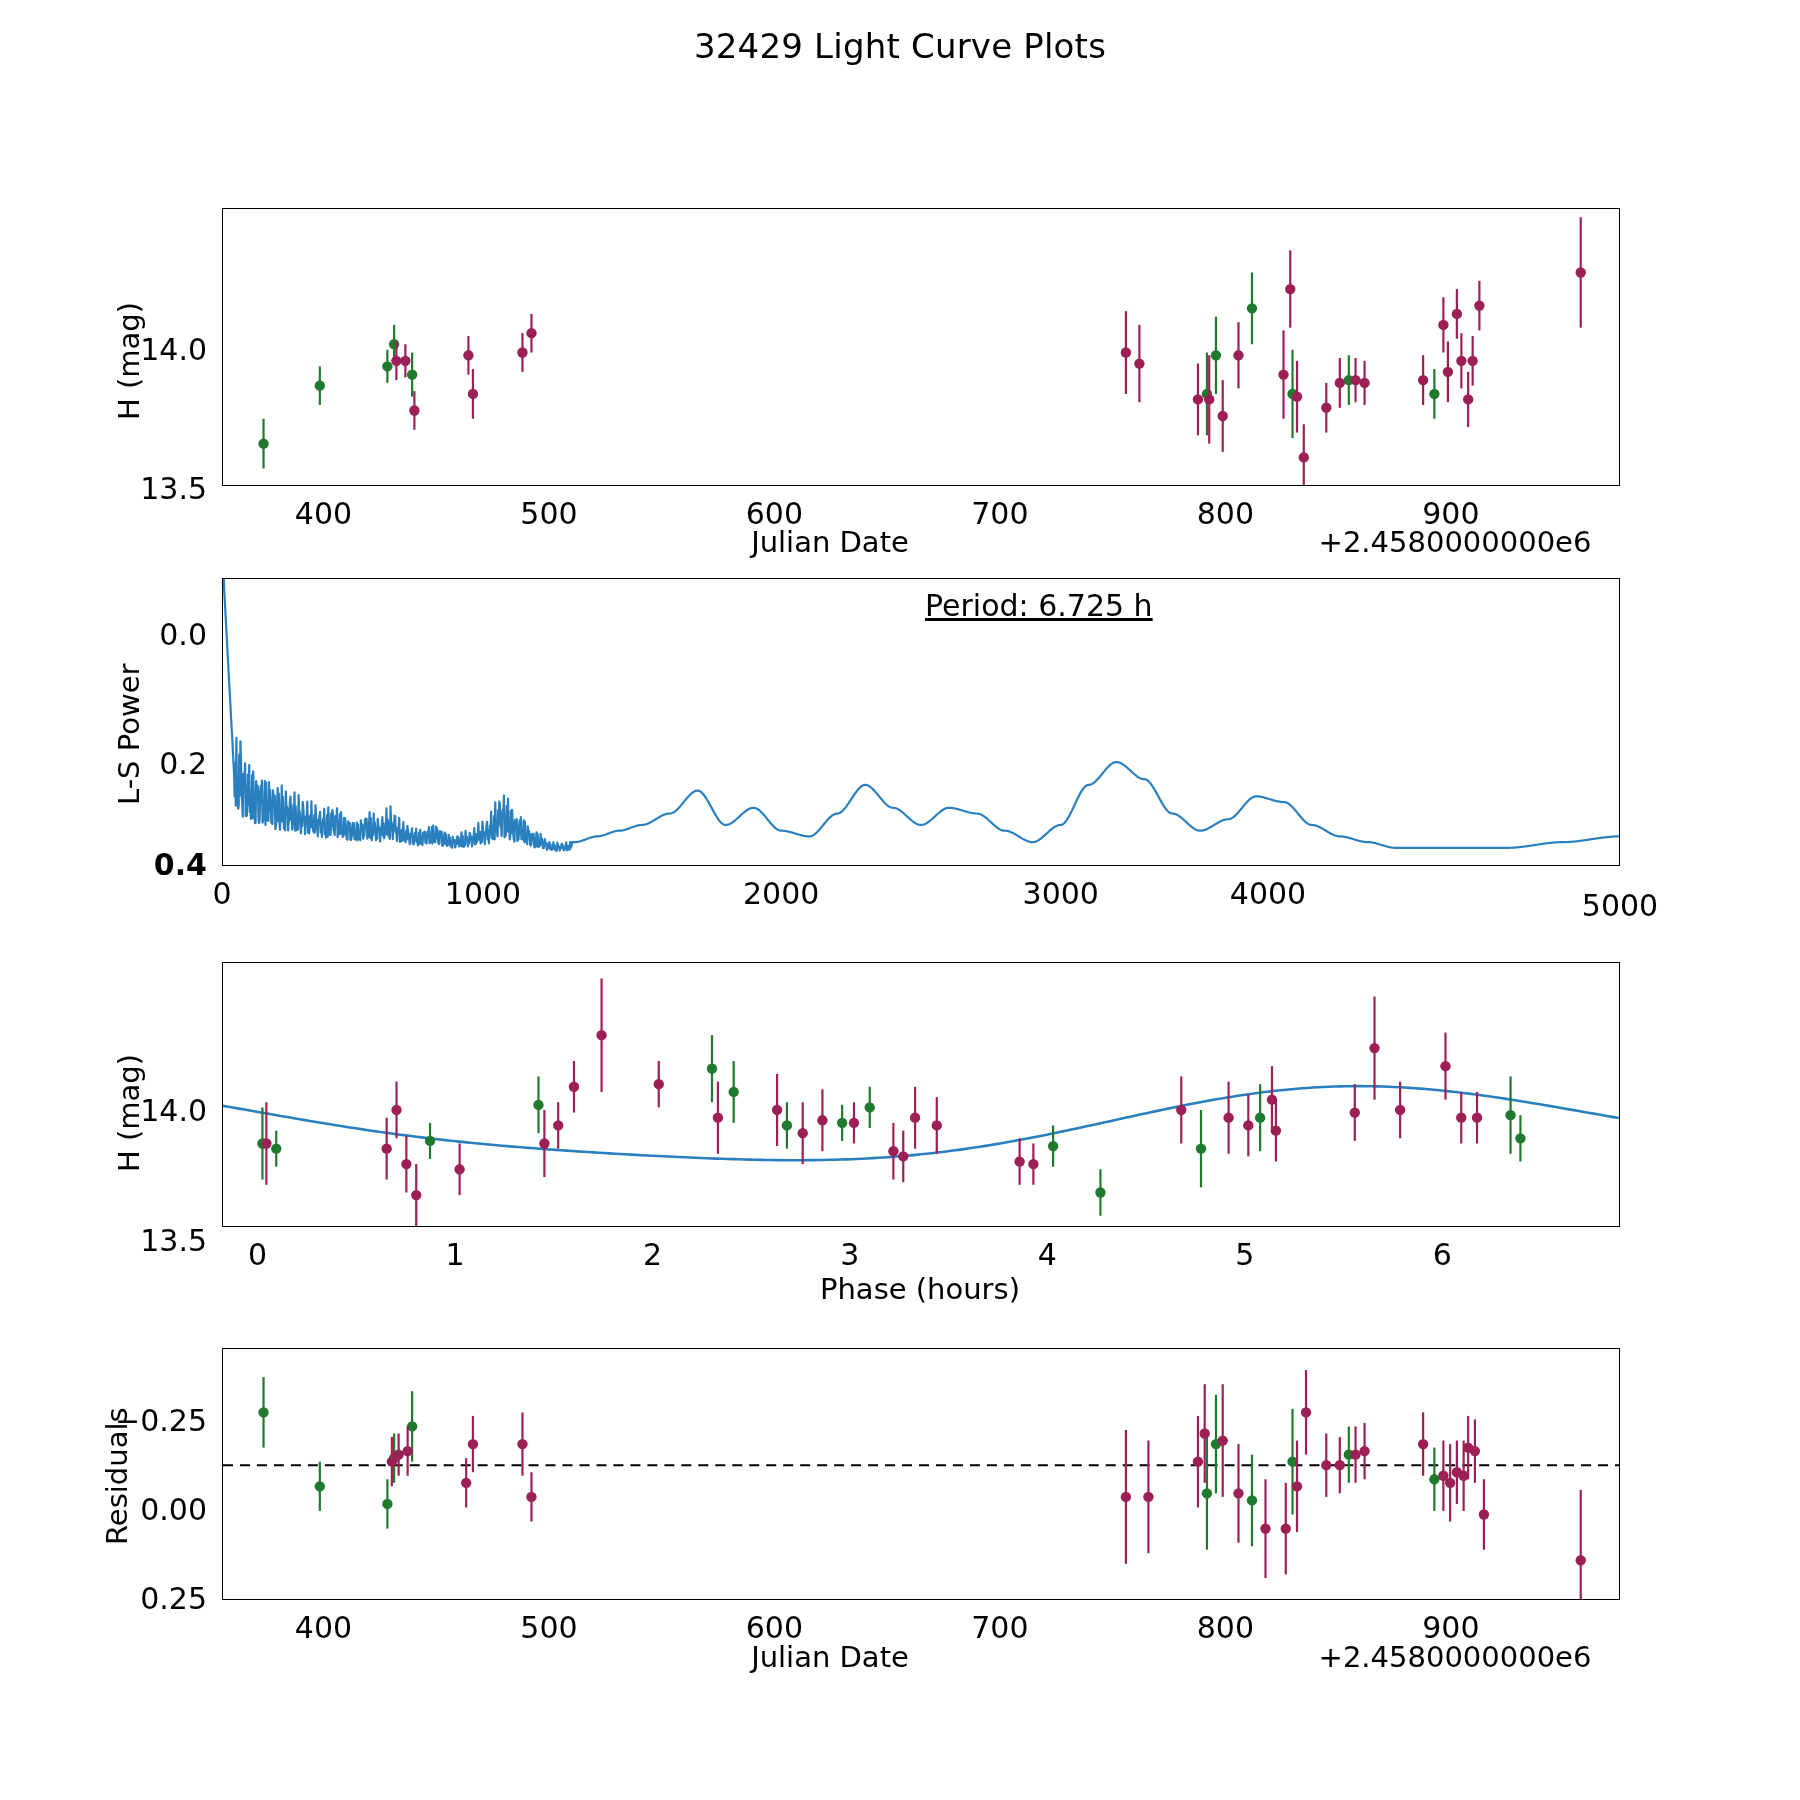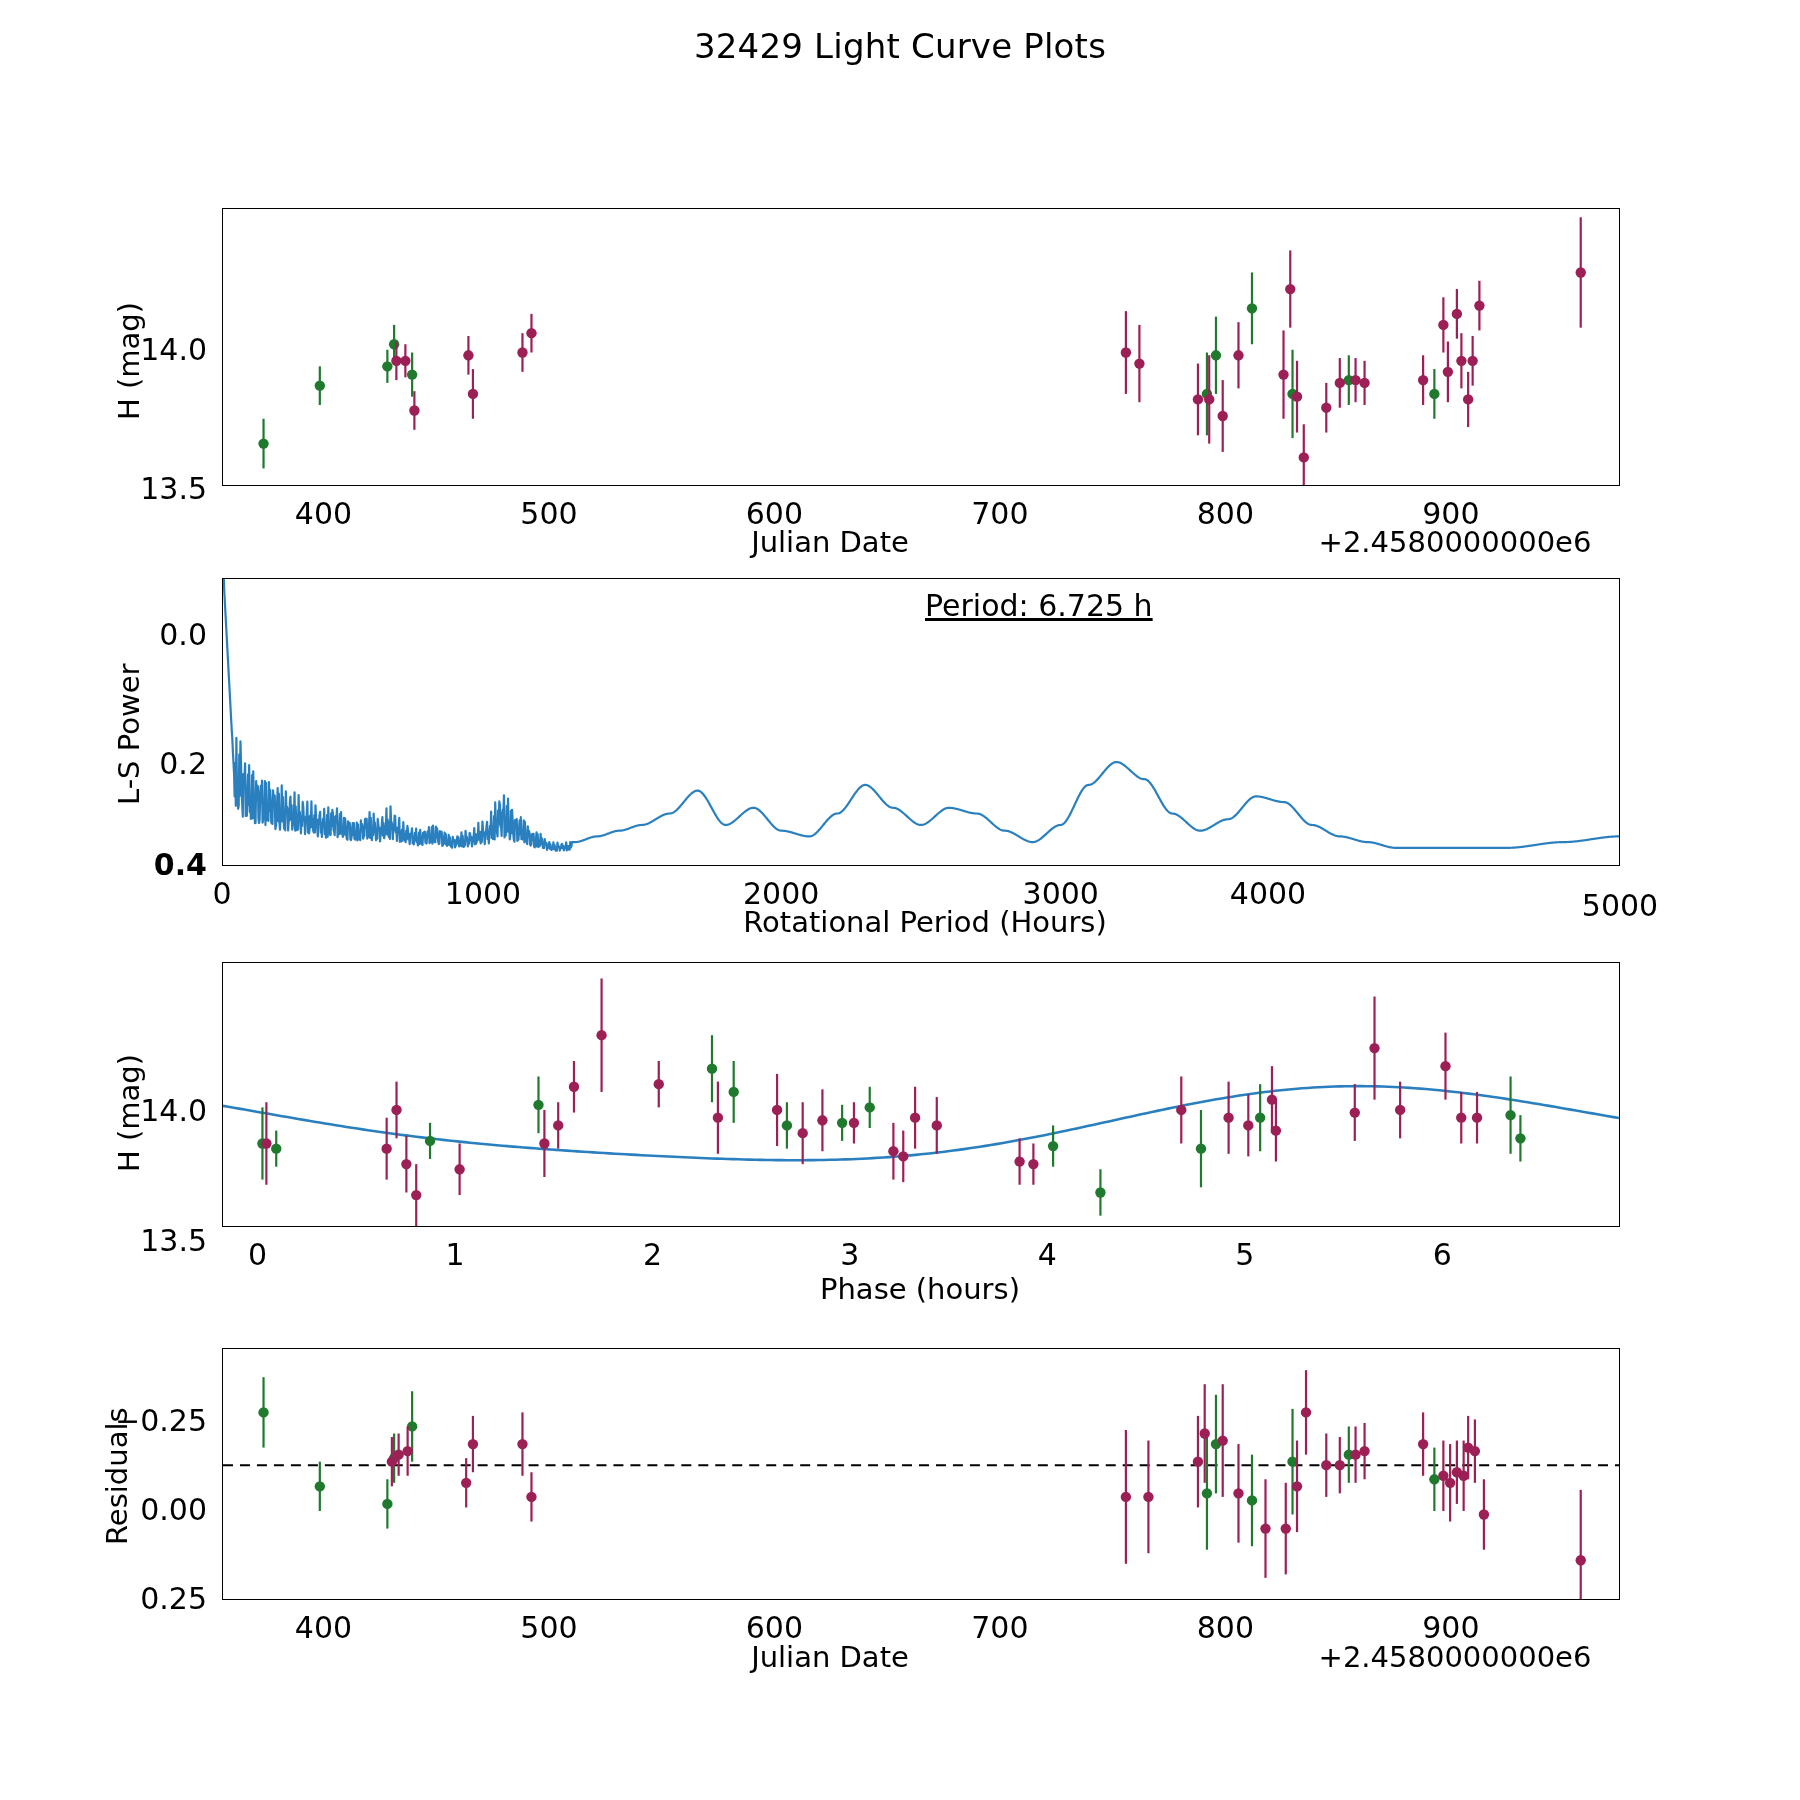--- a/index.html
+++ b/index.html
@@ -190,21 +190,20 @@
       <div class="tick-y" style="left: 37px; top: 423.3px; width: 170px;">13.5</div>
     </div>
 
   <div class="panel" id="panel2" style="left:222px; top:578px; width:1398px; height:288px;">
     <svg id="svg2" viewBox="0 0 1398 288" preserveAspectRatio="none">
         <path d="M0.00 -11.52 L0.58 -9.78 L1.17 10.30 L1.75 21.21 L2.33 32.12 L2.91 43.03 L3.50 53.93 L4.08 64.84 L4.66 75.75 L5.24 86.66 L5.83 97.57 L6.41 108.48 L6.99 119.39 L7.57 130.30 L8.16 141.21 L8.74 152.12 L9.32 160.80 L9.90 173.93 L10.48 184.84 L11.07 195.75 L11.65 219.01 L12.23 185.12 L12.81 228.41 L13.40 160.03 L13.98 211.22 L14.56 205.77 L15.15 231.34 L15.73 228.37 L16.31 176.45 L16.89 217.90 L17.48 163.48 L18.06 185.95 L18.64 216.72 L19.22 226.58 L19.80 239.34 L20.39 196.41 L20.97 204.20 L21.55 199.55 L22.14 185.53 L22.72 238.62 L23.30 226.95 L23.88 238.48 L24.47 215.37 L25.05 196.80 L25.63 227.49 L26.21 187.48 L26.79 234.66 L27.38 229.76 L27.96 241.71 L28.54 232.69 L29.13 197.36 L29.71 241.01 L30.29 193.80 L30.87 220.07 L31.45 233.48 L32.04 245.88 L32.62 245.69 L33.20 203.56 L33.78 222.27 L34.37 207.96 L34.95 209.45 L35.53 241.86 L36.12 245.73 L36.70 242.13 L37.28 214.31 L37.86 208.27 L38.45 226.07 L39.03 203.04 L39.61 245.35 L40.19 242.99 L40.77 239.14 L41.36 229.20 L41.94 203.39 L42.52 247.76 L43.10 205.32 L43.69 234.93 L44.27 242.90 L44.85 240.07 L45.44 243.53 L46.02 204.47 L46.60 233.52 L47.18 212.40 L47.77 224.43 L48.35 245.49 L48.93 243.60 L49.51 246.73 L50.09 212.94 L50.68 219.04 L51.26 226.65 L51.84 218.19 L52.42 251.79 L53.01 248.77 L53.59 240.04 L54.17 226.03 L54.76 210.56 L55.34 243.94 L55.92 215.97 L56.50 245.13 L57.09 252.34 L57.67 236.91 L58.25 240.12 L58.83 207.91 L59.42 244.07 L60.00 219.49 L60.58 237.57 L61.16 251.44 L61.74 238.55 L62.33 253.05 L62.91 213.82 L63.49 229.86 L64.07 229.36 L64.66 231.74 L65.24 253.26 L65.82 242.88 L66.41 243.41 L66.99 224.03 L67.57 219.15 L68.15 242.14 L68.73 227.68 L69.32 252.47 L69.90 247.81 L70.48 237.39 L71.06 237.44 L71.65 214.81 L72.23 253.36 L72.81 228.90 L73.39 248.31 L73.98 253.01 L74.56 236.72 L75.14 252.15 L75.72 217.70 L76.31 240.44 L76.89 234.51 L77.47 243.71 L78.06 256.18 L78.64 238.93 L79.22 248.71 L79.80 224.43 L80.39 229.31 L80.97 243.13 L81.55 239.76 L82.13 257.03 L82.72 243.93 L83.30 240.98 L83.88 236.48 L84.46 224.07 L85.05 255.21 L85.63 239.33 L86.21 256.15 L86.79 250.29 L87.38 237.90 L87.96 250.05 L88.54 223.92 L89.12 249.70 L89.70 241.27 L90.29 253.42 L90.87 255.32 L91.45 237.76 L92.04 255.25 L92.62 227.95 L93.20 239.93 L93.78 246.71 L94.37 250.79 L94.95 259.27 L95.53 242.17 L96.11 246.67 L96.70 237.75 L97.28 234.37 L97.86 255.15 L98.44 249.49 L99.02 259.65 L99.61 248.22 L100.19 241.43 L100.77 248.84 L101.35 231.51 L101.94 257.00 L102.52 248.72 L103.10 260.45 L103.68 253.27 L104.27 237.48 L104.85 259.62 L105.43 229.82 L106.02 246.67 L106.60 248.96 L107.18 257.58 L107.76 257.61 L108.34 235.97 L108.93 248.48 L109.51 232.49 L110.09 236.21 L110.67 252.57 L111.26 254.12 L111.84 257.89 L112.42 239.48 L113.01 238.55 L113.59 242.21 L114.17 230.98 L114.75 260.03 L115.34 253.05 L115.92 257.30 L116.50 248.63 L117.08 236.85 L117.67 256.52 L118.25 234.61 L118.83 254.37 L119.41 255.27 L119.99 259.70 L120.58 257.80 L121.16 240.49 L121.74 257.21 L122.32 241.09 L122.91 249.52 L123.49 258.09 L124.07 262.09 L124.65 262.64 L125.24 244.10 L125.82 249.40 L126.40 247.94 L126.98 245.66 L127.57 262.25 L128.15 262.91 L128.73 260.19 L129.31 250.94 L129.90 245.91 L130.48 257.59 L131.06 245.71 L131.64 261.70 L132.23 262.47 L132.81 259.84 L133.39 257.96 L133.98 245.22 L134.56 263.27 L135.14 246.96 L135.72 257.08 L136.31 262.04 L136.89 259.55 L137.47 263.00 L138.05 243.11 L138.63 253.19 L139.22 246.84 L139.80 249.25 L140.38 261.53 L140.97 258.93 L141.55 258.70 L142.13 242.23 L142.71 241.25 L143.29 250.60 L143.88 241.62 L144.46 261.35 L145.04 260.18 L145.63 253.20 L146.21 248.11 L146.79 234.74 L147.37 260.76 L147.95 240.56 L148.54 257.01 L149.12 262.93 L149.70 252.46 L150.28 258.01 L150.87 236.16 L151.45 254.98 L152.03 245.13 L152.62 253.52 L153.20 263.06 L153.78 254.70 L154.36 261.43 L154.94 241.63 L155.53 247.57 L156.11 251.90 L156.69 250.55 L157.28 264.19 L157.86 257.19 L158.44 255.41 L159.02 246.93 L159.61 239.65 L160.19 258.56 L160.77 245.77 L161.35 261.04 L161.94 258.29 L162.52 248.53 L163.10 252.45 L163.68 230.84 L164.26 257.14 L164.85 241.92 L165.43 255.15 L166.01 259.75 L166.59 244.34 L167.18 261.84 L167.76 228.92 L168.34 244.46 L168.92 245.01 L169.51 250.40 L170.09 261.98 L170.67 247.16 L171.25 252.97 L171.84 238.28 L172.42 238.54 L173.00 255.13 L173.59 250.21 L174.17 263.75 L174.75 254.50 L175.33 250.44 L175.91 252.09 L176.50 240.43 L177.08 264.68 L177.66 253.52 L178.25 264.35 L178.83 261.31 L179.41 252.03 L179.99 263.45 L180.58 244.90 L181.16 258.92 L181.74 256.85 L182.32 263.24 L182.91 265.06 L183.49 253.25 L184.07 262.25 L184.65 248.55 L185.24 253.30 L185.82 260.67 L186.40 261.77 L186.98 267.03 L187.57 256.68 L188.15 257.53 L188.73 255.57 L189.31 250.98 L189.90 266.31 L190.48 261.56 L191.06 267.29 L191.64 261.28 L192.23 255.72 L192.81 263.32 L193.39 251.33 L193.97 264.78 L194.55 262.27 L195.14 268.37 L195.72 265.19 L196.30 255.36 L196.89 266.86 L197.47 252.59 L198.05 259.81 L198.63 263.36 L199.21 267.24 L199.80 267.90 L200.38 255.59 L200.96 260.30 L201.54 254.94 L202.13 254.43 L202.71 265.53 L203.29 265.22 L203.87 266.38 L204.46 257.16 L205.04 254.09 L205.62 259.56 L206.20 249.92 L206.79 266.10 L207.37 263.39 L207.95 264.92 L208.53 260.45 L209.12 249.86 L209.70 266.60 L210.28 248.25 L210.86 260.33 L211.45 262.90 L212.03 265.07 L212.61 264.99 L213.19 249.39 L213.78 260.52 L214.36 251.11 L214.94 255.62 L215.53 264.80 L216.11 266.93 L216.69 266.52 L217.27 253.84 L217.85 255.72 L218.44 258.45 L219.02 254.56 L219.60 268.71 L220.19 268.46 L220.77 265.54 L221.35 260.71 L221.93 255.34 L222.52 266.67 L223.10 256.83 L223.68 267.05 L224.26 268.79 L224.84 266.46 L225.43 266.86 L226.01 257.59 L226.59 267.90 L227.18 260.27 L227.76 265.42 L228.34 269.51 L228.92 267.68 L229.51 270.63 L230.09 259.61 L230.67 263.66 L231.25 262.99 L231.84 262.99 L232.42 270.19 L233.00 268.42 L233.58 267.58 L234.17 261.32 L234.75 259.08 L235.33 266.18 L235.91 260.26 L236.50 269.25 L237.08 269.13 L237.66 264.85 L238.24 264.10 L238.83 255.17 L239.41 269.25 L239.99 258.54 L240.57 266.12 L241.15 269.78 L241.74 263.22 L242.32 268.25 L242.90 253.61 L243.48 262.68 L244.07 259.29 L244.65 262.74 L245.23 269.37 L245.81 263.44 L246.40 266.47 L246.98 255.60 L247.56 256.97 L248.14 262.80 L248.73 259.91 L249.31 269.26 L249.89 264.45 L250.47 261.78 L251.06 258.59 L251.64 250.86 L252.22 267.38 L252.80 256.53 L253.39 266.58 L253.97 265.25 L254.55 257.15 L255.13 263.16 L255.72 245.57 L256.30 261.81 L256.88 254.57 L257.47 262.36 L258.05 266.25 L258.63 254.39 L259.21 264.90 L259.79 244.31 L260.38 252.08 L260.96 256.41 L261.54 258.06 L262.13 267.06 L262.71 255.19 L263.29 257.09 L263.87 248.89 L264.46 244.47 L265.04 262.00 L265.62 254.39 L266.20 266.21 L266.78 256.63 L267.37 248.55 L267.95 253.96 L268.53 234.20 L269.12 260.82 L269.70 248.78 L270.28 261.89 L270.86 257.40 L271.44 238.77 L272.03 262.34 L272.61 224.79 L273.19 244.44 L273.77 245.55 L274.36 254.92 L274.94 259.32 L275.52 233.00 L276.11 246.55 L276.69 223.98 L277.27 227.07 L277.85 249.39 L278.44 248.10 L279.02 258.67 L279.60 235.73 L280.18 232.32 L280.76 235.73 L281.35 217.89 L281.93 260.18 L282.51 245.90 L283.10 258.50 L283.68 245.94 L284.26 228.32 L284.84 254.53 L285.43 221.02 L286.01 250.00 L286.59 249.35 L287.17 262.16 L287.75 257.29 L288.34 233.55 L288.92 255.78 L289.50 232.44 L290.08 244.09 L290.67 256.30 L291.25 262.76 L291.83 264.52 L292.41 242.76 L293.00 248.27 L293.58 245.75 L294.16 241.64 L294.75 263.76 L295.33 261.84 L295.91 262.45 L296.49 250.71 L297.07 243.00 L297.66 257.15 L298.24 239.83 L298.82 261.93 L299.40 261.06 L299.99 262.19 L300.57 258.87 L301.15 242.95 L301.74 265.17 L302.32 244.50 L302.90 257.35 L303.48 263.33 L304.06 264.94 L304.65 267.04 L305.23 249.16 L305.81 258.86 L306.39 253.62 L306.98 256.06 L307.56 267.37 L308.14 268.44 L308.73 267.21 L309.31 257.06 L309.89 256.57 L310.47 262.61 L311.06 256.69 L311.64 269.64 L312.22 270.24 L312.80 266.24 L313.38 262.97 L313.97 255.04 L314.55 269.54 L315.13 257.02 L315.72 266.76 L316.30 269.72 L316.88 266.31 L317.46 268.44 L318.05 256.70 L318.63 266.66 L319.21 260.91 L319.79 265.30 L320.38 270.79 L320.96 268.52 L321.54 270.91 L322.12 261.89 L322.70 264.62 L323.29 266.67 L323.87 265.86 L324.45 272.73 L325.04 271.13 L325.62 270.15 L326.20 267.31 L326.78 264.97 L327.37 271.59 L327.95 267.19 L328.53 272.51 L329.11 272.83 L329.69 270.06 L330.28 270.88 L330.86 265.08 L331.44 272.13 L332.02 267.72 L332.61 271.24 L333.19 273.47 L333.77 269.89 L334.35 273.57 L334.94 265.50 L335.52 269.10 L336.10 268.94 L336.69 269.90 L337.27 273.50 L337.85 270.39 L338.43 271.24 L339.01 267.11 L339.60 266.66 L340.18 271.07 L340.76 268.92 L341.34 273.35 L341.93 271.32 L342.51 269.56 L343.09 269.59 L343.68 265.23 L344.26 273.35 L344.84 268.61 L345.42 272.57 L346.00 272.37 L346.59 268.77 L347.17 272.50 L347.75 265.04 L348.33 270.39 L348.92 269.17 L349.50 264.96 L350.08 264.96 L350.67 264.96 L351.25 264.96 L351.83 264.96 L352.41 264.96 L353.00 264.94 L353.58 264.91 L354.16 264.85 L354.74 264.77 L355.32 264.67 L355.91 264.56 L356.49 264.43 L357.07 264.28 L357.66 264.13 L358.24 263.96 L358.82 263.78 L359.40 263.59 L359.99 263.39 L360.57 263.18 L361.15 262.97 L361.73 262.75 L362.31 262.53 L362.90 262.30 L363.48 262.08 L364.06 261.86 L364.65 261.63 L365.23 261.41 L365.81 261.19 L366.39 260.98 L366.98 260.77 L367.56 260.57 L368.14 260.38 L368.72 260.20 L369.31 260.03 L369.89 259.88 L370.47 259.73 L371.05 259.60 L371.64 259.49 L372.22 259.39 L372.80 259.31 L373.38 259.25 L373.97 259.22 L374.55 259.20 L375.13 259.19 L375.71 259.16 L376.30 259.11 L376.88 259.04 L377.46 258.95 L378.04 258.85 L378.63 258.72 L379.21 258.58 L379.79 258.43 L380.37 258.27 L380.96 258.09 L381.54 257.90 L382.12 257.71 L382.70 257.50 L383.29 257.29 L383.87 257.08 L384.45 256.86 L385.03 256.63 L385.62 256.41 L386.20 256.19 L386.78 255.96 L387.36 255.74 L387.95 255.52 L388.53 255.30 L389.11 255.10 L389.69 254.89 L390.28 254.70 L390.86 254.51 L391.44 254.34 L392.02 254.18 L392.60 254.03 L393.19 253.89 L393.77 253.77 L394.35 253.67 L394.93 253.58 L395.52 253.52 L396.10 253.47 L396.68 253.44 L397.27 253.44 L397.85 253.42 L398.43 253.38 L399.01 253.31 L399.59 253.23 L400.18 253.13 L400.76 253.01 L401.34 252.88 L401.92 252.73 L402.51 252.57 L403.09 252.40 L403.67 252.22 L404.25 252.03 L404.84 251.83 L405.42 251.62 L406.00 251.40 L406.58 251.19 L407.17 250.96 L407.75 250.74 L408.33 250.52 L408.91 250.29 L409.50 250.07 L410.08 249.85 L410.66 249.63 L411.24 249.42 L411.83 249.21 L412.41 249.02 L412.99 248.83 L413.57 248.65 L414.16 248.48 L414.74 248.33 L415.32 248.18 L415.90 248.06 L416.49 247.95 L417.07 247.85 L417.65 247.78 L418.23 247.73 L418.82 247.69 L419.40 247.68 L419.98 247.67 L420.56 247.62 L421.15 247.55 L421.73 247.45 L422.31 247.33 L422.89 247.19 L423.48 247.02 L424.06 246.83 L424.64 246.62 L425.22 246.39 L425.81 246.14 L426.39 245.88 L426.97 245.60 L427.56 245.31 L428.14 245.01 L428.72 244.69 L429.30 244.37 L429.88 244.03 L430.47 243.69 L431.05 243.35 L431.63 242.99 L432.21 242.64 L432.80 242.28 L433.38 241.92 L433.96 241.56 L434.55 241.20 L435.13 240.85 L435.71 240.49 L436.29 240.15 L436.88 239.81 L437.46 239.47 L438.04 239.15 L438.62 238.83 L439.20 238.53 L439.79 238.24 L440.37 237.96 L440.95 237.70 L441.54 237.45 L442.12 237.22 L442.70 237.01 L443.28 236.82 L443.87 236.66 L444.45 236.51 L445.03 236.39 L445.61 236.29 L446.19 236.22 L446.78 236.17 L447.36 236.16 L447.94 236.13 L448.53 236.04 L449.11 235.90 L449.69 235.71 L450.27 235.46 L450.86 235.17 L451.44 234.83 L452.02 234.45 L452.60 234.03 L453.19 233.58 L453.77 233.08 L454.35 232.56 L454.93 232.01 L455.52 231.42 L456.10 230.82 L456.68 230.19 L457.26 229.54 L457.85 228.87 L458.43 228.19 L459.01 227.49 L459.59 226.79 L460.18 226.08 L460.76 225.36 L461.34 224.64 L461.92 223.92 L462.51 223.20 L463.09 222.49 L463.67 221.79 L464.25 221.09 L464.84 220.41 L465.42 219.74 L466.00 219.09 L466.58 218.46 L467.17 217.86 L467.75 217.27 L468.33 216.72 L468.91 216.20 L469.50 215.70 L470.08 215.25 L470.66 214.83 L471.24 214.45 L471.83 214.11 L472.41 213.82 L472.99 213.57 L473.57 213.38 L474.16 213.24 L474.74 213.15 L475.32 213.12 L475.90 213.16 L476.48 213.30 L477.07 213.51 L477.65 213.80 L478.23 214.17 L478.82 214.61 L479.40 215.11 L479.98 215.68 L480.56 216.31 L481.15 216.99 L481.73 217.73 L482.31 218.52 L482.89 219.35 L483.47 220.23 L484.06 221.14 L484.64 222.08 L485.22 223.05 L485.80 224.06 L486.39 225.08 L486.97 226.12 L487.55 227.18 L488.13 228.24 L488.72 229.32 L489.30 230.40 L489.88 231.48 L490.46 232.56 L491.05 233.62 L491.63 234.68 L492.21 235.72 L492.79 236.75 L493.38 237.75 L493.96 238.72 L494.54 239.66 L495.12 240.57 L495.71 241.45 L496.29 242.28 L496.87 243.07 L497.45 243.81 L498.04 244.49 L498.62 245.12 L499.20 245.69 L499.78 246.19 L500.37 246.63 L500.95 247.00 L501.53 247.29 L502.11 247.50 L502.70 247.64 L503.28 247.68 L503.86 247.66 L504.44 247.59 L505.03 247.49 L505.61 247.34 L506.19 247.16 L506.77 246.94 L507.36 246.68 L507.94 246.40 L508.52 246.09 L509.10 245.74 L509.69 245.37 L510.27 244.98 L510.85 244.56 L511.44 244.13 L512.02 243.67 L512.60 243.20 L513.18 242.71 L513.76 242.21 L514.35 241.70 L514.93 241.18 L515.51 240.65 L516.09 240.12 L516.68 239.58 L517.26 239.04 L517.84 238.50 L518.43 237.96 L519.01 237.43 L519.59 236.90 L520.17 236.38 L520.75 235.87 L521.34 235.37 L521.92 234.88 L522.50 234.41 L523.08 233.95 L523.67 233.52 L524.25 233.10 L524.83 232.71 L525.42 232.34 L526.00 231.99 L526.58 231.68 L527.16 231.40 L527.75 231.14 L528.33 230.92 L528.91 230.74 L529.49 230.59 L530.07 230.49 L530.66 230.42 L531.24 230.40 L531.82 230.43 L532.41 230.52 L532.99 230.66 L533.57 230.85 L534.15 231.10 L534.74 231.39 L535.32 231.73 L535.90 232.11 L536.48 232.53 L537.06 232.98 L537.65 233.48 L538.23 234.00 L538.81 234.55 L539.40 235.14 L539.98 235.74 L540.56 236.37 L541.14 237.02 L541.73 237.69 L542.31 238.37 L542.89 239.07 L543.47 239.77 L544.05 240.48 L544.64 241.20 L545.22 241.92 L545.80 242.64 L546.38 243.36 L546.97 244.07 L547.55 244.77 L548.13 245.47 L548.72 246.15 L549.30 246.82 L549.88 247.47 L550.46 248.10 L551.04 248.70 L551.63 249.29 L552.21 249.84 L552.79 250.36 L553.38 250.86 L553.96 251.31 L554.54 251.73 L555.12 252.11 L555.71 252.45 L556.29 252.74 L556.87 252.99 L557.45 253.18 L558.03 253.32 L558.62 253.41 L559.20 253.44 L559.78 253.45 L560.37 253.47 L560.95 253.50 L561.53 253.55 L562.11 253.61 L562.70 253.69 L563.28 253.77 L563.86 253.87 L564.44 253.97 L565.02 254.09 L565.61 254.21 L566.19 254.34 L566.77 254.48 L567.36 254.62 L567.94 254.78 L568.52 254.93 L569.10 255.10 L569.68 255.26 L570.27 255.43 L570.85 255.61 L571.43 255.78 L572.01 255.96 L572.60 256.14 L573.18 256.32 L573.76 256.50 L574.35 256.68 L574.93 256.86 L575.51 257.03 L576.09 257.21 L576.67 257.38 L577.26 257.54 L577.84 257.71 L578.42 257.86 L579.00 258.02 L579.59 258.16 L580.17 258.30 L580.75 258.43 L581.33 258.55 L581.92 258.67 L582.50 258.77 L583.08 258.87 L583.66 258.95 L584.25 259.03 L584.83 259.09 L585.41 259.14 L586.00 259.17 L586.58 259.19 L587.16 259.20 L587.74 259.17 L588.32 259.08 L588.91 258.94 L589.49 258.75 L590.07 258.50 L590.65 258.21 L591.24 257.87 L591.82 257.49 L592.40 257.07 L592.99 256.62 L593.57 256.12 L594.15 255.60 L594.73 255.05 L595.31 254.46 L595.90 253.86 L596.48 253.23 L597.06 252.58 L597.64 251.91 L598.23 251.23 L598.81 250.53 L599.39 249.83 L599.98 249.12 L600.56 248.40 L601.14 247.68 L601.72 246.96 L602.30 246.24 L602.89 245.53 L603.47 244.83 L604.05 244.13 L604.63 243.45 L605.22 242.78 L605.80 242.13 L606.38 241.50 L606.97 240.90 L607.55 240.31 L608.13 239.76 L608.71 239.24 L609.29 238.74 L609.88 238.29 L610.46 237.87 L611.04 237.49 L611.63 237.15 L612.21 236.86 L612.79 236.61 L613.37 236.42 L613.96 236.28 L614.54 236.19 L615.12 236.16 L615.70 236.12 L616.28 236.01 L616.87 235.84 L617.45 235.59 L618.03 235.29 L618.62 234.92 L619.20 234.50 L619.78 234.03 L620.36 233.50 L620.95 232.93 L621.53 232.32 L622.11 231.66 L622.69 230.97 L623.27 230.24 L623.86 229.48 L624.44 228.69 L625.02 227.88 L625.61 227.05 L626.19 226.19 L626.77 225.33 L627.35 224.45 L627.94 223.56 L628.52 222.66 L629.10 221.76 L629.68 220.86 L630.26 219.96 L630.85 219.07 L631.43 218.19 L632.01 217.33 L632.60 216.47 L633.18 215.64 L633.76 214.83 L634.34 214.04 L634.93 213.28 L635.51 212.55 L636.09 211.86 L636.67 211.20 L637.25 210.59 L637.84 210.02 L638.42 209.49 L639.00 209.02 L639.59 208.60 L640.17 208.23 L640.75 207.93 L641.33 207.68 L641.92 207.51 L642.50 207.40 L643.08 207.36 L643.66 207.39 L644.25 207.48 L644.83 207.62 L645.41 207.81 L645.99 208.06 L646.58 208.35 L647.16 208.69 L647.74 209.07 L648.32 209.49 L648.90 209.94 L649.49 210.44 L650.07 210.96 L650.65 211.51 L651.24 212.10 L651.82 212.70 L652.40 213.33 L652.98 213.98 L653.57 214.65 L654.15 215.33 L654.73 216.03 L655.31 216.73 L655.89 217.44 L656.48 218.16 L657.06 218.88 L657.64 219.60 L658.23 220.32 L658.81 221.03 L659.39 221.73 L659.97 222.43 L660.55 223.11 L661.14 223.78 L661.72 224.43 L662.30 225.06 L662.88 225.66 L663.47 226.25 L664.05 226.80 L664.63 227.32 L665.22 227.82 L665.80 228.27 L666.38 228.69 L666.96 229.07 L667.54 229.41 L668.13 229.70 L668.71 229.95 L669.29 230.14 L669.88 230.28 L670.46 230.37 L671.04 230.40 L671.62 230.42 L672.20 230.49 L672.79 230.59 L673.37 230.74 L673.95 230.92 L674.53 231.14 L675.12 231.40 L675.70 231.68 L676.28 231.99 L676.87 232.34 L677.45 232.71 L678.03 233.10 L678.61 233.52 L679.19 233.95 L679.78 234.41 L680.36 234.88 L680.94 235.37 L681.52 235.87 L682.11 236.38 L682.69 236.90 L683.27 237.43 L683.86 237.96 L684.44 238.50 L685.02 239.04 L685.60 239.58 L686.18 240.12 L686.77 240.65 L687.35 241.18 L687.93 241.70 L688.51 242.21 L689.10 242.71 L689.68 243.20 L690.26 243.67 L690.85 244.13 L691.43 244.56 L692.01 244.98 L692.59 245.37 L693.17 245.74 L693.76 246.09 L694.34 246.40 L694.92 246.68 L695.50 246.94 L696.09 247.16 L696.67 247.34 L697.25 247.49 L697.84 247.59 L698.42 247.66 L699.00 247.68 L699.58 247.66 L700.17 247.59 L700.75 247.49 L701.33 247.34 L701.91 247.16 L702.49 246.94 L703.08 246.68 L703.66 246.40 L704.24 246.09 L704.82 245.74 L705.41 245.37 L705.99 244.98 L706.57 244.56 L707.16 244.13 L707.74 243.67 L708.32 243.20 L708.90 242.71 L709.48 242.21 L710.07 241.70 L710.65 241.18 L711.23 240.65 L711.81 240.12 L712.40 239.58 L712.98 239.04 L713.56 238.50 L714.14 237.96 L714.73 237.43 L715.31 236.90 L715.89 236.38 L716.47 235.87 L717.06 235.37 L717.64 234.88 L718.22 234.41 L718.80 233.95 L719.39 233.52 L719.97 233.10 L720.55 232.71 L721.13 232.34 L721.72 231.99 L722.30 231.68 L722.88 231.40 L723.46 231.14 L724.05 230.92 L724.63 230.74 L725.21 230.59 L725.79 230.49 L726.38 230.42 L726.96 230.40 L727.54 230.41 L728.12 230.43 L728.71 230.46 L729.29 230.51 L729.87 230.57 L730.45 230.65 L731.04 230.73 L731.62 230.83 L732.20 230.93 L732.78 231.05 L733.37 231.17 L733.95 231.30 L734.53 231.44 L735.11 231.58 L735.70 231.74 L736.28 231.89 L736.86 232.06 L737.44 232.22 L738.03 232.39 L738.61 232.57 L739.19 232.74 L739.77 232.92 L740.36 233.10 L740.94 233.28 L741.52 233.46 L742.10 233.64 L742.69 233.82 L743.27 233.99 L743.85 234.17 L744.43 234.34 L745.02 234.50 L745.60 234.67 L746.18 234.82 L746.76 234.98 L747.35 235.12 L747.93 235.26 L748.51 235.39 L749.09 235.51 L749.68 235.63 L750.26 235.73 L750.84 235.83 L751.42 235.91 L752.01 235.99 L752.59 236.05 L753.17 236.10 L753.75 236.13 L754.34 236.15 L754.92 236.16 L755.50 236.18 L756.08 236.25 L756.67 236.35 L757.25 236.50 L757.83 236.68 L758.41 236.90 L759.00 237.16 L759.58 237.44 L760.16 237.75 L760.75 238.10 L761.33 238.47 L761.91 238.86 L762.49 239.28 L763.07 239.71 L763.66 240.17 L764.24 240.64 L764.82 241.13 L765.40 241.63 L765.99 242.14 L766.57 242.66 L767.15 243.19 L767.74 243.72 L768.32 244.26 L768.90 244.80 L769.48 245.34 L770.06 245.88 L770.65 246.41 L771.23 246.94 L771.81 247.46 L772.39 247.97 L772.98 248.47 L773.56 248.96 L774.14 249.43 L774.73 249.89 L775.31 250.32 L775.89 250.74 L776.47 251.13 L777.05 251.50 L777.64 251.85 L778.22 252.16 L778.80 252.44 L779.38 252.70 L779.97 252.92 L780.55 253.10 L781.13 253.25 L781.72 253.35 L782.30 253.42 L782.88 253.44 L783.46 253.45 L784.04 253.50 L784.63 253.57 L785.21 253.67 L785.79 253.79 L786.38 253.94 L786.96 254.10 L787.54 254.29 L788.12 254.50 L788.71 254.73 L789.29 254.98 L789.87 255.24 L790.45 255.52 L791.03 255.81 L791.62 256.11 L792.20 256.43 L792.78 256.75 L793.37 257.08 L793.95 257.43 L794.53 257.77 L795.11 258.13 L795.70 258.48 L796.28 258.84 L796.86 259.20 L797.44 259.56 L798.02 259.92 L798.61 260.27 L799.19 260.63 L799.77 260.97 L800.36 261.31 L800.94 261.65 L801.52 261.97 L802.10 262.29 L802.69 262.59 L803.27 262.88 L803.85 263.16 L804.43 263.42 L805.01 263.67 L805.60 263.90 L806.18 264.11 L806.76 264.30 L807.35 264.46 L807.93 264.61 L808.51 264.73 L809.09 264.83 L809.68 264.90 L810.26 264.95 L810.84 264.96 L811.42 264.94 L812.00 264.87 L812.59 264.77 L813.17 264.62 L813.75 264.44 L814.34 264.22 L814.92 263.96 L815.50 263.68 L816.08 263.37 L816.67 263.02 L817.25 262.65 L817.83 262.26 L818.41 261.84 L819.00 261.41 L819.58 260.95 L820.16 260.48 L820.74 259.99 L821.33 259.49 L821.91 258.98 L822.49 258.46 L823.07 257.93 L823.66 257.40 L824.24 256.86 L824.82 256.32 L825.40 255.78 L825.99 255.24 L826.57 254.71 L827.15 254.18 L827.73 253.66 L828.32 253.15 L828.90 252.65 L829.48 252.16 L830.06 251.69 L830.65 251.23 L831.23 250.80 L831.81 250.38 L832.39 249.99 L832.98 249.62 L833.56 249.27 L834.14 248.96 L834.72 248.68 L835.31 248.42 L835.89 248.20 L836.47 248.02 L837.05 247.87 L837.64 247.77 L838.22 247.70 L838.80 247.68 L839.38 247.63 L839.97 247.48 L840.55 247.23 L841.13 246.89 L841.71 246.46 L842.30 245.95 L842.88 245.36 L843.46 244.69 L844.04 243.96 L844.63 243.16 L845.21 242.30 L845.79 241.38 L846.37 240.41 L846.96 239.39 L847.54 238.33 L848.12 237.23 L848.70 236.09 L849.29 234.92 L849.87 233.73 L850.45 232.51 L851.03 231.28 L851.62 230.03 L852.20 228.78 L852.78 227.52 L853.36 226.26 L853.95 225.01 L854.53 223.76 L855.11 222.53 L855.69 221.31 L856.28 220.12 L856.86 218.95 L857.44 217.81 L858.02 216.71 L858.61 215.65 L859.19 214.63 L859.77 213.66 L860.35 212.74 L860.94 211.88 L861.52 211.08 L862.10 210.35 L862.68 209.68 L863.27 209.09 L863.85 208.58 L864.43 208.15 L865.01 207.81 L865.59 207.56 L866.18 207.41 L866.76 207.36 L867.34 207.33 L867.93 207.24 L868.51 207.10 L869.09 206.91 L869.67 206.66 L870.26 206.37 L870.84 206.03 L871.42 205.65 L872.00 205.23 L872.58 204.78 L873.17 204.28 L873.75 203.76 L874.33 203.21 L874.92 202.62 L875.50 202.02 L876.08 201.39 L876.66 200.74 L877.24 200.07 L877.83 199.39 L878.41 198.69 L878.99 197.99 L879.57 197.28 L880.16 196.56 L880.74 195.84 L881.32 195.12 L881.91 194.40 L882.49 193.69 L883.07 192.99 L883.65 192.29 L884.23 191.61 L884.82 190.94 L885.40 190.29 L885.98 189.66 L886.56 189.06 L887.15 188.47 L887.73 187.92 L888.31 187.40 L888.89 186.90 L889.48 186.45 L890.06 186.03 L890.64 185.65 L891.22 185.31 L891.81 185.02 L892.39 184.77 L892.97 184.58 L893.55 184.44 L894.14 184.35 L894.72 184.32 L895.30 184.34 L895.88 184.41 L896.47 184.51 L897.05 184.66 L897.63 184.84 L898.21 185.06 L898.80 185.32 L899.38 185.60 L899.96 185.91 L900.54 186.26 L901.13 186.63 L901.71 187.02 L902.29 187.44 L902.87 187.87 L903.46 188.33 L904.04 188.80 L904.62 189.29 L905.20 189.79 L905.79 190.30 L906.37 190.82 L906.95 191.35 L907.53 191.88 L908.12 192.42 L908.70 192.96 L909.28 193.50 L909.86 194.04 L910.45 194.57 L911.03 195.10 L911.61 195.62 L912.19 196.13 L912.78 196.63 L913.36 197.12 L913.94 197.59 L914.52 198.05 L915.11 198.48 L915.69 198.90 L916.27 199.29 L916.85 199.66 L917.44 200.01 L918.02 200.32 L918.60 200.60 L919.18 200.86 L919.77 201.08 L920.35 201.26 L920.93 201.41 L921.51 201.51 L922.10 201.58 L922.68 201.60 L923.26 201.64 L923.84 201.78 L924.43 201.99 L925.01 202.28 L925.59 202.65 L926.17 203.08 L926.76 203.59 L927.34 204.16 L927.92 204.79 L928.50 205.48 L929.09 206.21 L929.67 207.00 L930.25 207.83 L930.83 208.70 L931.42 209.62 L932.00 210.56 L932.58 211.53 L933.16 212.53 L933.75 213.56 L934.33 214.60 L934.91 215.66 L935.50 216.73 L936.08 217.80 L936.66 218.88 L937.24 219.96 L937.82 221.03 L938.41 222.10 L938.99 223.16 L939.57 224.20 L940.15 225.22 L940.74 226.23 L941.32 227.20 L941.90 228.14 L942.49 229.06 L943.07 229.93 L943.65 230.76 L944.23 231.55 L944.81 232.28 L945.40 232.97 L945.98 233.60 L946.56 234.17 L947.14 234.68 L947.73 235.11 L948.31 235.48 L948.89 235.77 L949.48 235.99 L950.06 236.12 L950.64 236.16 L951.22 236.18 L951.80 236.25 L952.39 236.35 L952.97 236.50 L953.55 236.68 L954.13 236.90 L954.72 237.16 L955.30 237.44 L955.88 237.75 L956.47 238.10 L957.05 238.47 L957.63 238.86 L958.21 239.28 L958.79 239.71 L959.38 240.17 L959.96 240.64 L960.54 241.13 L961.13 241.63 L961.71 242.14 L962.29 242.66 L962.87 243.19 L963.46 243.72 L964.04 244.26 L964.62 244.80 L965.20 245.34 L965.78 245.88 L966.37 246.41 L966.95 246.94 L967.53 247.46 L968.12 247.97 L968.70 248.47 L969.28 248.96 L969.86 249.43 L970.45 249.89 L971.03 250.32 L971.61 250.74 L972.19 251.13 L972.77 251.50 L973.36 251.85 L973.94 252.16 L974.52 252.44 L975.11 252.70 L975.69 252.92 L976.27 253.10 L976.85 253.25 L977.44 253.35 L978.02 253.42 L978.60 253.44 L979.18 253.43 L979.76 253.38 L980.35 253.31 L980.93 253.21 L981.51 253.09 L982.10 252.94 L982.68 252.78 L983.26 252.59 L983.84 252.38 L984.43 252.15 L985.01 251.90 L985.59 251.64 L986.17 251.36 L986.75 251.07 L987.34 250.77 L987.92 250.45 L988.50 250.13 L989.09 249.80 L989.67 249.45 L990.25 249.11 L990.83 248.75 L991.42 248.40 L992.00 248.04 L992.58 247.68 L993.16 247.32 L993.75 246.96 L994.33 246.61 L994.91 246.25 L995.49 245.91 L996.08 245.56 L996.66 245.23 L997.24 244.91 L997.82 244.59 L998.41 244.29 L998.99 244.00 L999.57 243.72 L1000.15 243.46 L1000.74 243.21 L1001.32 242.98 L1001.90 242.77 L1002.48 242.58 L1003.07 242.41 L1003.65 242.27 L1004.23 242.15 L1004.81 242.05 L1005.40 241.98 L1005.98 241.93 L1006.56 241.92 L1007.14 241.89 L1007.73 241.80 L1008.31 241.66 L1008.89 241.47 L1009.47 241.22 L1010.06 240.93 L1010.64 240.59 L1011.22 240.21 L1011.80 239.79 L1012.39 239.34 L1012.97 238.84 L1013.55 238.32 L1014.13 237.77 L1014.72 237.18 L1015.30 236.58 L1015.88 235.95 L1016.46 235.30 L1017.05 234.63 L1017.63 233.95 L1018.21 233.25 L1018.79 232.55 L1019.38 231.84 L1019.96 231.12 L1020.54 230.40 L1021.12 229.68 L1021.71 228.96 L1022.29 228.25 L1022.87 227.55 L1023.45 226.85 L1024.04 226.17 L1024.62 225.50 L1025.20 224.85 L1025.78 224.22 L1026.37 223.62 L1026.95 223.03 L1027.53 222.48 L1028.11 221.96 L1028.69 221.46 L1029.28 221.01 L1029.86 220.59 L1030.44 220.21 L1031.03 219.87 L1031.61 219.58 L1032.19 219.33 L1032.77 219.14 L1033.36 219.00 L1033.94 218.91 L1034.52 218.88 L1035.10 218.89 L1035.68 218.91 L1036.27 218.94 L1036.85 218.99 L1037.43 219.05 L1038.02 219.13 L1038.60 219.21 L1039.18 219.31 L1039.76 219.41 L1040.35 219.53 L1040.93 219.65 L1041.51 219.78 L1042.09 219.92 L1042.67 220.06 L1043.26 220.22 L1043.84 220.37 L1044.42 220.54 L1045.01 220.70 L1045.59 220.87 L1046.17 221.05 L1046.75 221.22 L1047.34 221.40 L1047.92 221.58 L1048.50 221.76 L1049.08 221.94 L1049.66 222.12 L1050.25 222.30 L1050.83 222.47 L1051.41 222.65 L1051.99 222.82 L1052.58 222.98 L1053.16 223.15 L1053.74 223.30 L1054.33 223.46 L1054.91 223.60 L1055.49 223.74 L1056.07 223.87 L1056.65 223.99 L1057.24 224.11 L1057.82 224.21 L1058.40 224.31 L1058.98 224.39 L1059.57 224.47 L1060.15 224.53 L1060.73 224.58 L1061.32 224.61 L1061.90 224.63 L1062.48 224.64 L1063.06 224.67 L1063.64 224.76 L1064.23 224.90 L1064.81 225.09 L1065.39 225.34 L1065.97 225.63 L1066.56 225.97 L1067.14 226.35 L1067.72 226.77 L1068.31 227.22 L1068.89 227.72 L1069.47 228.24 L1070.05 228.79 L1070.63 229.38 L1071.22 229.98 L1071.80 230.61 L1072.38 231.26 L1072.96 231.93 L1073.55 232.61 L1074.13 233.31 L1074.71 234.01 L1075.30 234.72 L1075.88 235.44 L1076.46 236.16 L1077.04 236.88 L1077.63 237.60 L1078.21 238.31 L1078.79 239.01 L1079.37 239.71 L1079.95 240.39 L1080.54 241.06 L1081.12 241.71 L1081.70 242.34 L1082.29 242.94 L1082.87 243.53 L1083.45 244.08 L1084.03 244.60 L1084.62 245.10 L1085.20 245.55 L1085.78 245.97 L1086.36 246.35 L1086.94 246.69 L1087.53 246.98 L1088.11 247.23 L1088.69 247.42 L1089.28 247.56 L1089.86 247.65 L1090.44 247.68 L1091.02 247.69 L1091.61 247.74 L1092.19 247.81 L1092.77 247.91 L1093.35 248.03 L1093.93 248.18 L1094.52 248.34 L1095.10 248.53 L1095.68 248.74 L1096.27 248.97 L1096.85 249.22 L1097.43 249.48 L1098.01 249.76 L1098.60 250.05 L1099.18 250.35 L1099.76 250.67 L1100.34 250.99 L1100.92 251.32 L1101.51 251.67 L1102.09 252.01 L1102.67 252.37 L1103.26 252.72 L1103.84 253.08 L1104.42 253.44 L1105.00 253.80 L1105.58 254.16 L1106.17 254.51 L1106.75 254.87 L1107.33 255.21 L1107.91 255.56 L1108.50 255.89 L1109.08 256.21 L1109.66 256.53 L1110.25 256.83 L1110.83 257.12 L1111.41 257.40 L1111.99 257.66 L1112.57 257.91 L1113.16 258.14 L1113.74 258.35 L1114.32 258.54 L1114.90 258.70 L1115.49 258.85 L1116.07 258.97 L1116.65 259.07 L1117.24 259.14 L1117.82 259.19 L1118.40 259.20 L1118.98 259.21 L1119.56 259.23 L1120.15 259.26 L1120.73 259.31 L1121.31 259.37 L1121.89 259.45 L1122.48 259.53 L1123.06 259.63 L1123.64 259.73 L1124.23 259.85 L1124.81 259.97 L1125.39 260.10 L1125.97 260.24 L1126.55 260.38 L1127.14 260.54 L1127.72 260.69 L1128.30 260.86 L1128.88 261.02 L1129.47 261.19 L1130.05 261.37 L1130.63 261.54 L1131.22 261.72 L1131.80 261.90 L1132.38 262.08 L1132.96 262.26 L1133.54 262.44 L1134.13 262.62 L1134.71 262.79 L1135.29 262.97 L1135.88 263.14 L1136.46 263.30 L1137.04 263.47 L1137.62 263.62 L1138.21 263.78 L1138.79 263.92 L1139.37 264.06 L1139.95 264.19 L1140.53 264.31 L1141.12 264.43 L1141.70 264.53 L1142.28 264.63 L1142.87 264.71 L1143.45 264.79 L1144.03 264.85 L1144.61 264.90 L1145.20 264.93 L1145.78 264.95 L1146.36 264.96 L1146.94 264.97 L1147.53 264.99 L1148.11 265.02 L1148.69 265.07 L1149.27 265.13 L1149.86 265.21 L1150.44 265.29 L1151.02 265.39 L1151.60 265.49 L1152.18 265.61 L1152.77 265.73 L1153.35 265.86 L1153.93 266.00 L1154.52 266.14 L1155.10 266.30 L1155.68 266.45 L1156.26 266.62 L1156.85 266.78 L1157.43 266.95 L1158.01 267.13 L1158.59 267.30 L1159.17 267.48 L1159.76 267.66 L1160.34 267.84 L1160.92 268.02 L1161.51 268.20 L1162.09 268.38 L1162.67 268.55 L1163.25 268.73 L1163.84 268.90 L1164.42 269.06 L1165.00 269.23 L1165.58 269.38 L1166.16 269.54 L1166.75 269.68 L1167.33 269.82 L1167.91 269.95 L1168.50 270.07 L1169.08 270.19 L1169.66 270.29 L1170.24 270.39 L1170.83 270.47 L1171.41 270.55 L1171.99 270.61 L1172.57 270.66 L1173.15 270.69 L1173.74 270.71 L1174.32 270.72 L1174.90 270.72 L1175.49 270.72 L1176.07 270.72 L1176.65 270.72 L1177.23 270.72 L1177.82 270.72 L1178.40 270.72 L1178.98 270.72 L1179.56 270.72 L1180.14 270.72 L1180.73 270.72 L1181.31 270.72 L1181.89 270.72 L1182.48 270.72 L1183.06 270.72 L1183.64 270.72 L1184.22 270.72 L1184.81 270.72 L1185.39 270.72 L1185.97 270.72 L1186.55 270.72 L1187.13 270.72 L1187.72 270.72 L1188.30 270.72 L1188.88 270.72 L1189.47 270.72 L1190.05 270.72 L1190.63 270.72 L1191.21 270.72 L1191.80 270.72 L1192.38 270.72 L1192.96 270.72 L1193.54 270.72 L1194.13 270.72 L1194.71 270.72 L1195.29 270.72 L1195.87 270.72 L1196.46 270.72 L1197.04 270.72 L1197.62 270.72 L1198.20 270.72 L1198.79 270.72 L1199.37 270.72 L1199.95 270.72 L1200.53 270.72 L1201.12 270.72 L1201.70 270.72 L1202.28 270.72 L1202.86 270.72 L1203.44 270.72 L1204.03 270.72 L1204.61 270.72 L1205.19 270.72 L1205.78 270.72 L1206.36 270.72 L1206.94 270.72 L1207.52 270.72 L1208.11 270.72 L1208.69 270.72 L1209.27 270.72 L1209.85 270.72 L1210.43 270.72 L1211.02 270.72 L1211.60 270.72 L1212.18 270.72 L1212.77 270.72 L1213.35 270.72 L1213.93 270.72 L1214.51 270.72 L1215.10 270.72 L1215.68 270.72 L1216.26 270.72 L1216.84 270.72 L1217.42 270.72 L1218.01 270.72 L1218.59 270.72 L1219.17 270.72 L1219.76 270.72 L1220.34 270.72 L1220.92 270.72 L1221.50 270.72 L1222.09 270.72 L1222.67 270.72 L1223.25 270.72 L1223.83 270.72 L1224.41 270.72 L1225.00 270.72 L1225.58 270.72 L1226.16 270.72 L1226.74 270.72 L1227.33 270.72 L1227.91 270.72 L1228.49 270.72 L1229.08 270.72 L1229.66 270.72 L1230.24 270.72 L1230.82 270.72 L1231.40 270.72 L1231.99 270.72 L1232.57 270.72 L1233.15 270.72 L1233.73 270.72 L1234.32 270.72 L1234.90 270.72 L1235.48 270.72 L1236.07 270.72 L1236.65 270.72 L1237.23 270.72 L1237.81 270.72 L1238.39 270.72 L1238.98 270.72 L1239.56 270.72 L1240.14 270.72 L1240.72 270.72 L1241.31 270.72 L1241.89 270.72 L1242.47 270.72 L1243.06 270.72 L1243.64 270.72 L1244.22 270.72 L1244.80 270.72 L1245.38 270.72 L1245.97 270.72 L1246.55 270.72 L1247.13 270.72 L1247.71 270.72 L1248.30 270.72 L1248.88 270.72 L1249.46 270.72 L1250.04 270.72 L1250.63 270.72 L1251.21 270.72 L1251.79 270.72 L1252.38 270.72 L1252.96 270.72 L1253.54 270.72 L1254.12 270.72 L1254.70 270.72 L1255.29 270.72 L1255.87 270.72 L1256.45 270.72 L1257.03 270.72 L1257.62 270.72 L1258.20 270.72 L1258.78 270.72 L1259.37 270.72 L1259.95 270.72 L1260.53 270.72 L1261.11 270.72 L1261.69 270.72 L1262.28 270.72 L1262.86 270.72 L1263.44 270.72 L1264.02 270.72 L1264.61 270.72 L1265.19 270.72 L1265.77 270.72 L1266.36 270.72 L1266.94 270.72 L1267.52 270.72 L1268.10 270.72 L1268.68 270.72 L1269.27 270.72 L1269.85 270.72 L1270.43 270.72 L1271.01 270.72 L1271.60 270.72 L1272.18 270.72 L1272.76 270.72 L1273.35 270.72 L1273.93 270.72 L1274.51 270.72 L1275.09 270.72 L1275.67 270.72 L1276.26 270.72 L1276.84 270.72 L1277.42 270.72 L1278.00 270.72 L1278.59 270.72 L1279.17 270.72 L1279.75 270.72 L1280.34 270.72 L1280.92 270.72 L1281.50 270.72 L1282.08 270.72 L1282.66 270.72 L1283.25 270.72 L1283.83 270.72 L1284.41 270.72 L1284.99 270.72 L1285.58 270.72 L1286.16 270.72 L1286.74 270.72 L1287.33 270.71 L1287.91 270.70 L1288.49 270.69 L1289.07 270.67 L1289.65 270.66 L1290.24 270.63 L1290.82 270.61 L1291.40 270.58 L1291.98 270.55 L1292.57 270.51 L1293.15 270.47 L1293.73 270.43 L1294.32 270.39 L1294.90 270.34 L1295.48 270.29 L1296.06 270.24 L1296.64 270.19 L1297.23 270.13 L1297.81 270.07 L1298.39 270.01 L1298.97 269.95 L1299.56 269.89 L1300.14 269.82 L1300.72 269.75 L1301.31 269.68 L1301.89 269.61 L1302.47 269.54 L1303.05 269.46 L1303.63 269.38 L1304.22 269.31 L1304.80 269.23 L1305.38 269.15 L1305.96 269.06 L1306.55 268.98 L1307.13 268.90 L1307.71 268.81 L1308.30 268.73 L1308.88 268.64 L1309.46 268.55 L1310.04 268.47 L1310.63 268.38 L1311.21 268.29 L1311.79 268.20 L1312.37 268.11 L1312.95 268.02 L1313.54 267.93 L1314.12 267.84 L1314.70 267.75 L1315.29 267.66 L1315.87 267.57 L1316.45 267.48 L1317.03 267.39 L1317.62 267.30 L1318.20 267.21 L1318.78 267.13 L1319.36 267.04 L1319.94 266.95 L1320.53 266.87 L1321.11 266.78 L1321.69 266.70 L1322.28 266.62 L1322.86 266.53 L1323.44 266.45 L1324.02 266.37 L1324.61 266.30 L1325.19 266.22 L1325.77 266.14 L1326.35 266.07 L1326.93 266.00 L1327.52 265.93 L1328.10 265.86 L1328.68 265.79 L1329.27 265.73 L1329.85 265.67 L1330.43 265.61 L1331.01 265.55 L1331.60 265.49 L1332.18 265.44 L1332.76 265.39 L1333.34 265.34 L1333.92 265.29 L1334.51 265.25 L1335.09 265.21 L1335.67 265.17 L1336.26 265.13 L1336.84 265.10 L1337.42 265.07 L1338.00 265.05 L1338.59 265.02 L1339.17 265.01 L1339.75 264.99 L1340.33 264.98 L1340.91 264.97 L1341.50 264.96 L1342.08 264.96 L1342.66 264.96 L1343.25 264.95 L1343.83 264.94 L1344.41 264.93 L1344.99 264.91 L1345.58 264.90 L1346.16 264.87 L1346.74 264.85 L1347.32 264.82 L1347.90 264.79 L1348.49 264.75 L1349.07 264.71 L1349.65 264.67 L1350.24 264.63 L1350.82 264.58 L1351.40 264.53 L1351.98 264.48 L1352.57 264.43 L1353.15 264.37 L1353.73 264.31 L1354.31 264.25 L1354.89 264.19 L1355.48 264.13 L1356.06 264.06 L1356.64 263.99 L1357.23 263.92 L1357.81 263.85 L1358.39 263.78 L1358.97 263.70 L1359.56 263.62 L1360.14 263.55 L1360.72 263.47 L1361.30 263.39 L1361.88 263.30 L1362.47 263.22 L1363.05 263.14 L1363.63 263.05 L1364.22 262.97 L1364.80 262.88 L1365.38 262.79 L1365.96 262.71 L1366.55 262.62 L1367.13 262.53 L1367.71 262.44 L1368.29 262.35 L1368.88 262.26 L1369.46 262.17 L1370.04 262.08 L1370.62 261.99 L1371.21 261.90 L1371.79 261.81 L1372.37 261.72 L1372.95 261.63 L1373.54 261.54 L1374.12 261.45 L1374.70 261.37 L1375.28 261.28 L1375.87 261.19 L1376.45 261.11 L1377.03 261.02 L1377.61 260.94 L1378.19 260.86 L1378.78 260.77 L1379.36 260.69 L1379.94 260.61 L1380.53 260.54 L1381.11 260.46 L1381.69 260.38 L1382.27 260.31 L1382.86 260.24 L1383.44 260.17 L1384.02 260.10 L1384.60 260.03 L1385.18 259.97 L1385.77 259.91 L1386.35 259.85 L1386.93 259.79 L1387.52 259.73 L1388.10 259.68 L1388.68 259.63 L1389.26 259.58 L1389.85 259.53 L1390.43 259.49 L1391.01 259.45 L1391.59 259.41 L1392.17 259.37 L1392.76 259.34 L1393.34 259.31 L1393.92 259.29 L1394.51 259.26 L1395.09 259.25 L1395.67 259.23 L1396.25 259.22 L1396.84 259.21 L1397.42 259.20 L1398.00 259.20 " fill="none" stroke="#2a7fbf" stroke-width="2.2" stroke-linejoin="round"></path>
       </svg>
   </div>
   <div class="annot" style="left:925px; top:588px;text-decoration:underline;">Period: 6.725 h</div>
   <div class="ylabel" style="left:112px; top:805px;">L-S Power</div>
-  <div class="axis-label" style="left:710px; top:905px; width:430px;">Rotational Period (Hours)</div>
   <div id="p2ticks">
       <div class="tick-x" style="left: 152px; top: 876px; width: 140px;">0</div>
       <div class="tick-x" style="left: 413px; top: 876px; width: 140px;">1000</div>
       <div class="tick-x" style="left: 711.2px; top: 876px; width: 140px;">2000</div>
       <div class="tick-x" style="left: 990.8px; top: 876px; width: 140px;">3000</div>
       <div class="tick-x" style="left: 1198px; top: 876px; width: 140px;">4000</div>
       <div class="tick-x" style="left: 1550px; top: 888px; width: 140px;">5000</div>
       <div class="tick-y" style="left: 37px; top: 568.52px; width: 170px;">0.0</div>
       <div class="tick-y" style="left: 37px; top: 698px; width: 170px;">0.2</div>
       <div class="tick-y" style="left: 37px; top: 798.92px; width: 170px; font-weight: bold;">0.4</div>

